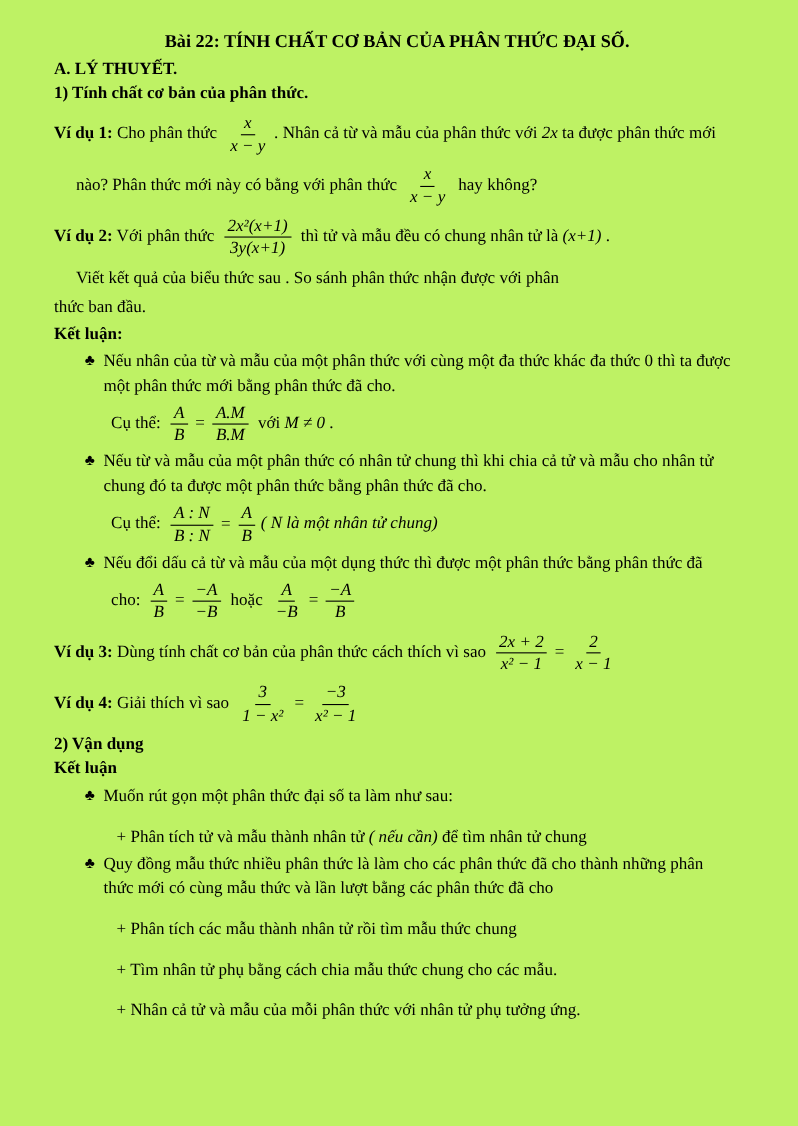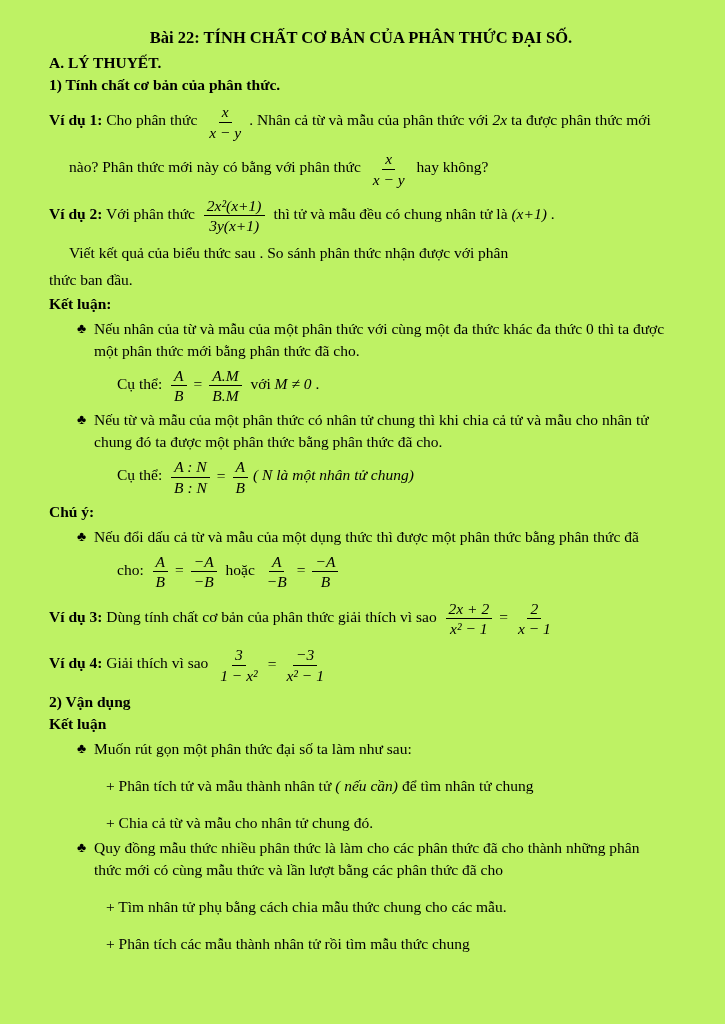--- a/index.html
+++ b/index.html
@@ -42,21 +42,21 @@
 
   .ex { margin: 5px 0 5px 0; }
   .cont { margin-left: 20px; }
   .plain { margin: 2px 0; }
 
   .bullet { display: flex; margin-left: 28px; margin-top: 3px; margin-bottom: 3px; }
   .club { width: 17px; flex: none; font-size: 14px; padding-top: 1px; }
   .btext { max-width: 572px; }
 
   .sub { margin-left: 57px; margin-top: 15px; }
-  .fline { margin-left: 68px; margin-top: 3px; margin-bottom: 3px; }
+  .fline { margin-left: 52px; margin-top: 3px; margin-bottom: 3px; }
 </style>
 </head>
 <body>
 
 <div class="page">
 
   <div class="title">Bài 22: TÍNH CHẤT CƠ BẢN CỦA PHÂN THỨC ĐẠI SỐ.</div>
 
   <div class="hbold">A. LÝ THUYẾT.</div>
   <div class="hbold">1) Tính chất cơ bản của phân thức.</div>
@@ -108,21 +108,20 @@
   <div class="fline">
     <span>Cụ thể: </span><span class="frac">
         <span class="num">A : N</span>
         <span class="den">B : N</span>
       </span><span class="eq">=</span><span class="frac">
         <span class="num">A</span>
         <span class="den">B</span>
       </span><span class="mi">( N là một nhân tử chung)</span>
   </div>
 
-  <div class="hbold">Chú ý:</div>
   <div class="bullet">
     <span class="club">♣</span>
     <div class="btext">Nếu đổi dấu cả từ và mẫu của một dụng thức thì được một phân thức bằng phân thức đã</div>
   </div>
   <div class="fline">
     <span>cho: </span><span class="frac">
         <span class="num">A</span>
         <span class="den">B</span>
       </span><span class="eq">=</span><span class="frac">
         <span class="num">−A</span>
@@ -130,21 +129,21 @@
       </span><span> hoặc </span><span class="frac">
         <span class="num">A</span>
         <span class="den">−B</span>
       </span><span class="eq">=</span><span class="frac">
         <span class="num">−A</span>
         <span class="den">B</span>
       </span>
   </div>
 
   <div class="ex">
-    <span class="b">Ví dụ 3:</span><span> Dùng tính chất cơ bản của phân thức giải thích vì sao </span><span class="frac">
+    <span class="b">Ví dụ 3:</span><span> Dùng tính chất cơ bản của phân thức cách thích vì sao </span><span class="frac">
         <span class="num">2x + 2</span>
         <span class="den">x² − 1</span>
       </span><span class="eq">=</span><span class="frac">
         <span class="num">2</span>
         <span class="den">x − 1</span>
       </span>
   </div>
 
   <div class="ex">
     <span class="b">Ví dụ 4:</span><span> Giải thích vì sao </span><span class="frac">
@@ -159,23 +158,23 @@
   <div class="hbold">2) Vận dụng</div>
   <div class="hbold">Kết luận</div>
 
   <div class="bullet">
     <span class="club">♣</span>
     <div class="btext">Muốn rút gọn một phân thức đại số ta làm như sau:</div>
   </div>
   <div class="sub">
     <span>+ Phân tích tử và mẫu thành nhân tử </span><span class="mi">( nếu cần)</span><span> để tìm nhân tử chung</span>
   </div>
-  <div class="sub">+ Chia cả từ và mẫu cho nhân tử chung đó.</div>
 
 
   <div class="bullet">
     <span class="club">♣</span>
     <div class="btext">Quy đồng mẫu thức nhiều phân thức là làm cho các phân thức đã cho thành những phân thức mới có cùng mẫu thức và lần lượt bằng các phân thức đã cho</div>
   </div>
+  <div class="sub">+ Phân tích các mẫu thành nhân tử rồi tìm mẫu thức chung</div>
   <div class="sub">+ Tìm nhân tử phụ bằng cách chia mẫu thức chung cho các mẫu.</div>
-  <div class="sub">+ Phân tích các mẫu thành nhân tử rồi tìm mẫu thức chung</div>
+  <div class="sub">+ Nhân cả tử và mẫu của mỗi phân thức với nhân tử phụ tưởng ứng.</div>
 
 </div>
 
 </body></html>

